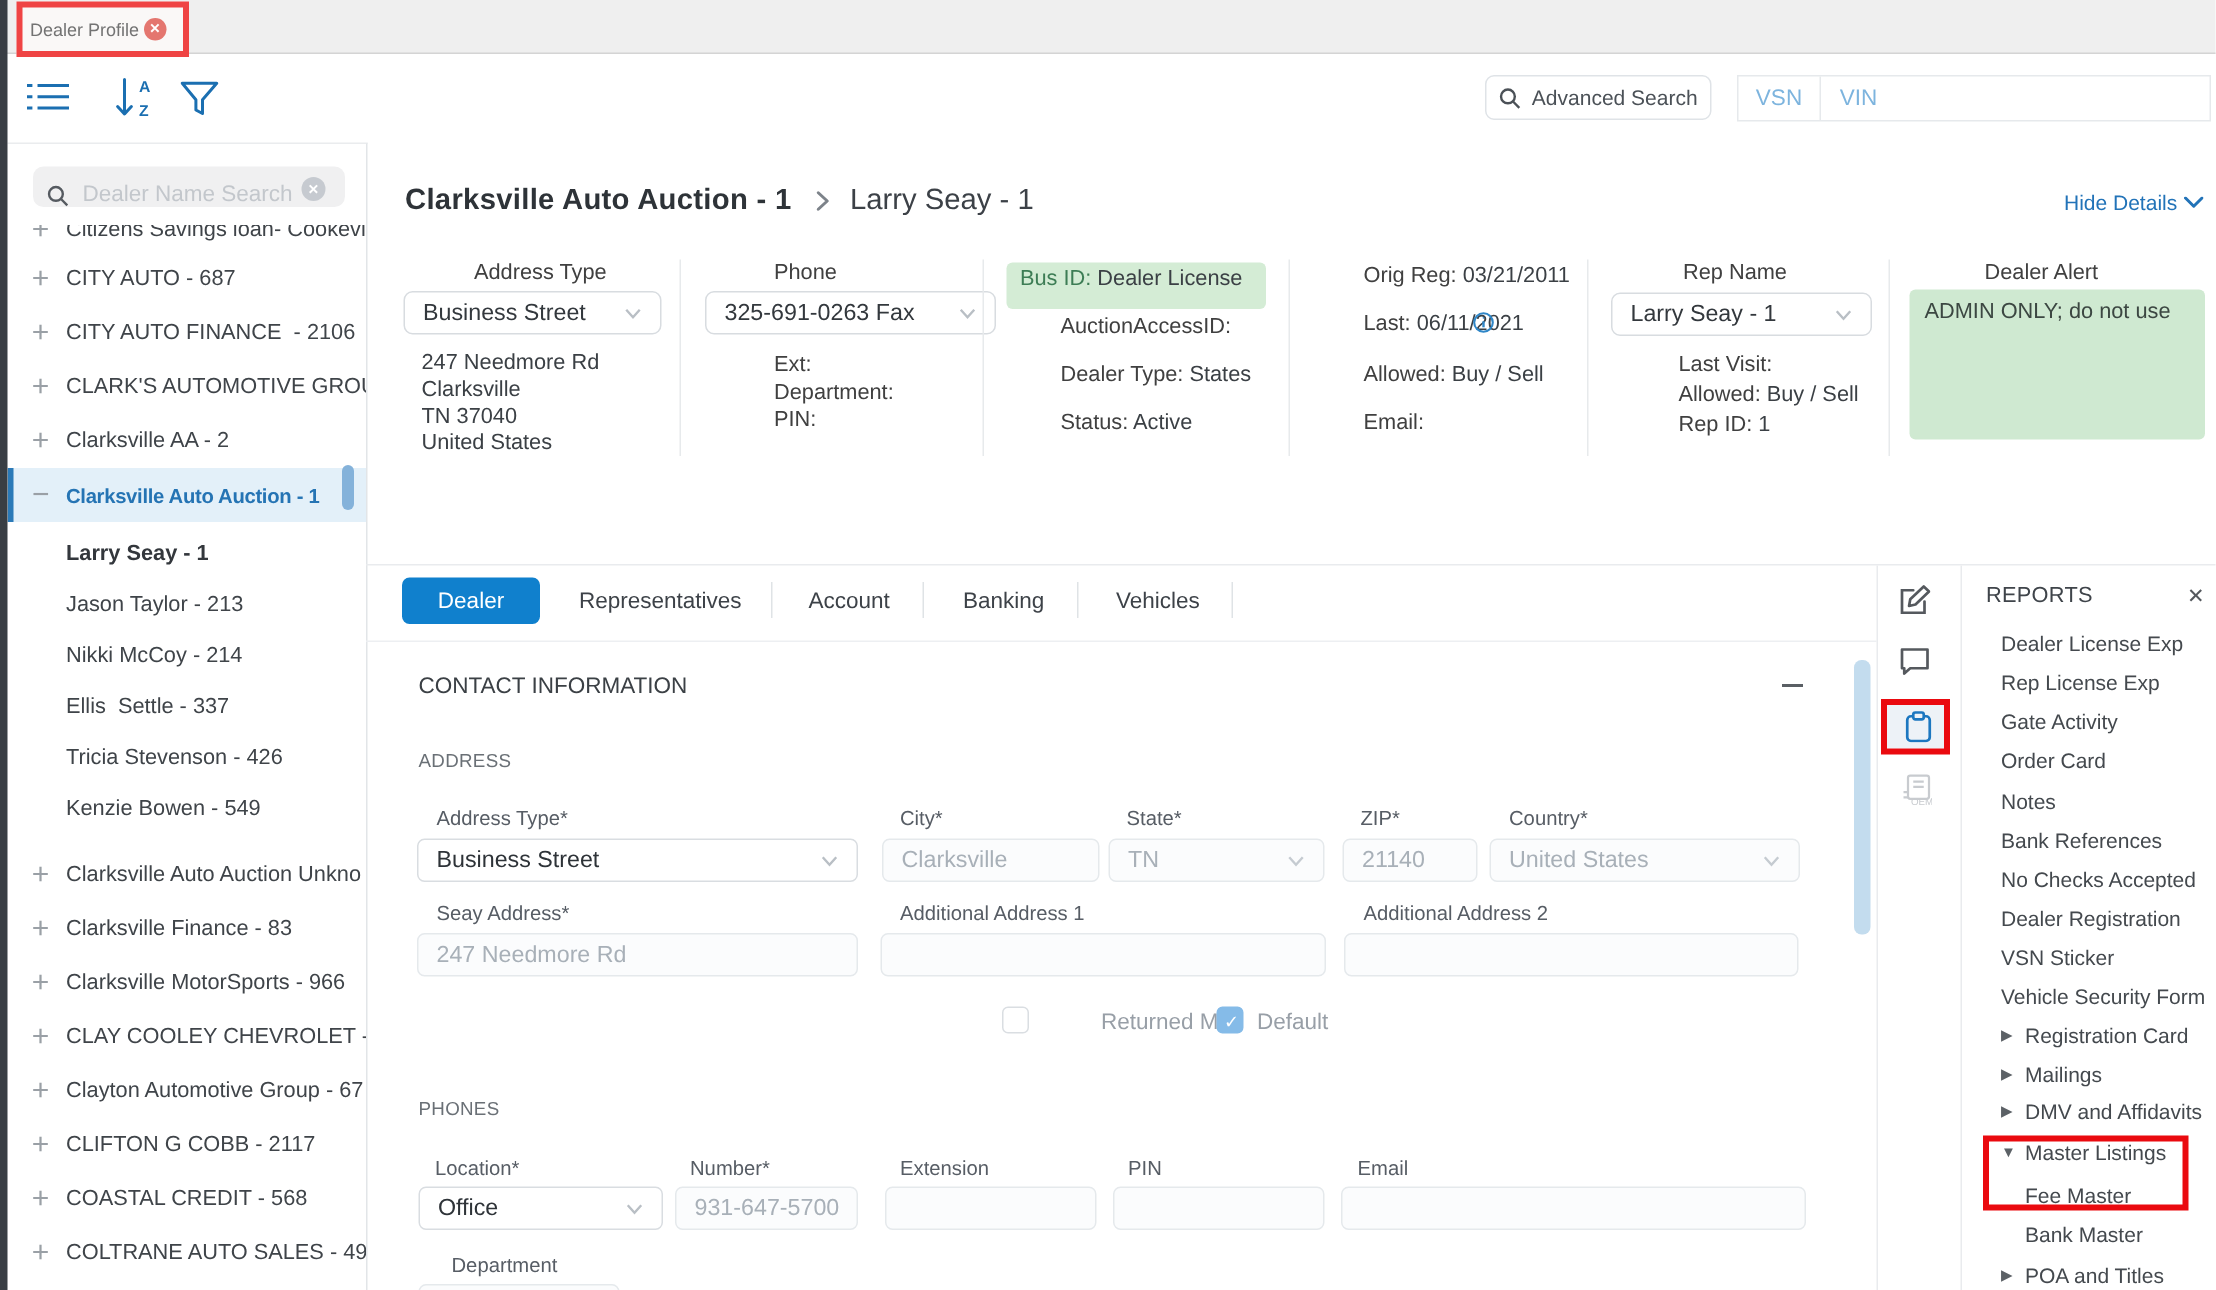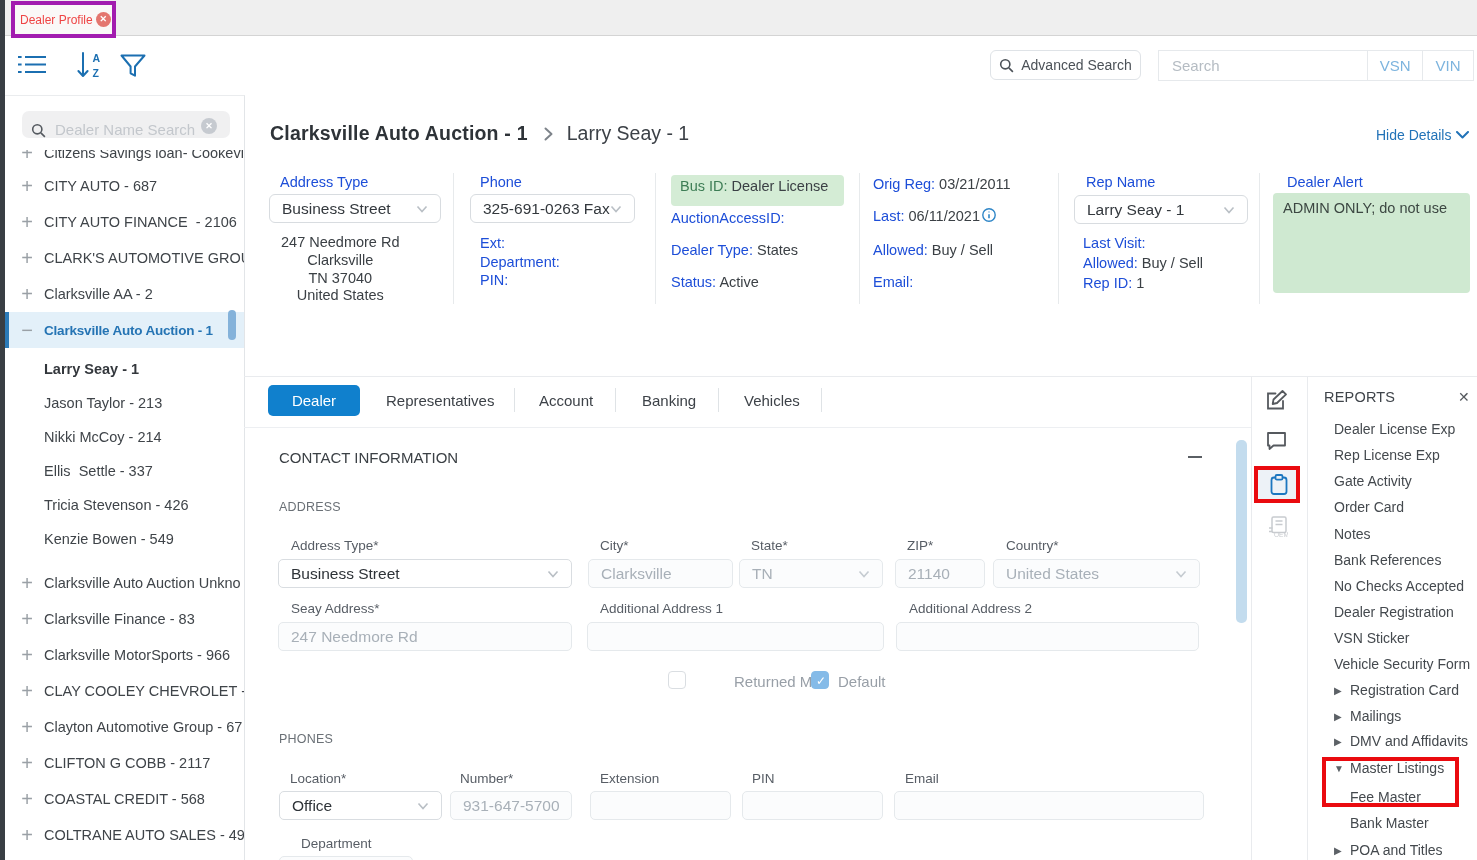--- a/index.html
+++ b/index.html
@@ -1,21 +1,21 @@
 <!DOCTYPE html>
 <html><head>
 <meta charset="utf-8">
 <style>
 * { margin:0; padding:0; box-sizing:border-box; }
 html,body { width:1477px; height:860px; overflow:hidden; font-family:"Liberation Sans", sans-serif; background:#fff; color:#42474d; }
 .abs { position:absolute; }
 
 .topstrip { position:absolute; left:0; top:0; width:1477px; height:36px; background:#efefef; border-bottom:1px solid #d4d4d4; }
 .leftedge { position:absolute; left:0; top:0; width:5px; height:860px; background:#393e44; z-index:50; }
-.tab-dp { position:absolute; left:11px; top:1px; width:105px; height:37px; background:#faf8f7; border:4px solid #a21caf; display:flex; align-items:center; padding-left:5px; font-size:12px; color:#ef4444; z-index:60; white-space:nowrap; }
+.tab-dp { position:absolute; left:11px; top:1px; width:115px; height:37px; background:#faf8f7; border:4px solid #ef4444; display:flex; align-items:center; padding-left:5px; font-size:12px; color:#737373; z-index:60; white-space:nowrap; }
 .tab-x { display:inline-block; width:15px; height:15px; border-radius:50%; background:#e4766f; margin-left:3px; position:relative; flex:none; }
 .tab-x:before { content:"\2715"; position:absolute; left:0; top:0; width:15px; height:15px; line-height:15px; text-align:center; color:#fff; font-size:9px; font-weight:bold; }
 
 .adv { position:absolute; left:990px; top:50px; width:151px; height:30px; border:1px solid #dfe3e7; border-radius:6px; font-size:14px; color:#4b5157; display:flex; align-items:center; justify-content:center; gap:7px; background:#fff; }
 .sbar { position:absolute; left:1158px; top:50px; width:316px; height:31px; border:1px solid #e6e9ec; display:flex; }
 .sbar .inp { width:210px; border-right:1px solid #e6e9ec; display:flex; align-items:center; color:#b5bcc3; font-size:15px; padding-left:13px; }
 .sbar .cell { width:55px; border-right:1px solid #e6e9ec; display:flex; align-items:center; justify-content:center; color:#7db4de; font-size:15px; }
 .sbar .cell:last-child { border-right:none; width:50px; }
 
 .sidebar { position:absolute; left:5px; top:95px; width:240px; height:765px; background:#fff; border-right:1px solid #e2e5e8; border-top:1px solid #eaecee; }
@@ -27,22 +27,22 @@
 .titem .plus { width:16px; margin-left:14px; margin-right:9px; color:#9aa0a6; font-size:20px; font-weight:400; text-align:center; flex:none; }
 .titem.sel { background:#e3f0f9; border-left:4px solid #2b7ab8; color:#2574b4; font-weight:bold; font-size:13.5px; letter-spacing:-0.2px; }
 .titem.sel .plus { margin-left:10px; font-weight:normal; }
 .subitem { position:absolute; left:39px; height:34px; display:flex; align-items:center; font-size:14.5px; color:#3f4449; white-space:nowrap; }
 .sbthumb { position:absolute; right:8px; top:214px; width:8px; height:30px; background:#84b2da; border-radius:4px; }
 
 .bc { position:absolute; left:270px; top:122px; height:22px; display:flex; align-items:center; font-size:19.5px; color:#2e3338; white-space:nowrap; }
 .bc b { font-weight:bold; letter-spacing:0.2px; }
 .hide { position:absolute; left:1376px; top:127px; font-size:14px; color:#2273b8; display:flex; align-items:center; gap:5px; }
 
-.lbl { color:#1d4ed8; }
-.dk { color:#3b4045;text-align:center; }
+.lbl { color:#404040;margin-left:36px; }
+.dk { color:#3b4045; }
 .dtxt { position:absolute; font-size:14.5px; white-space:nowrap; }
 .ddl { position:absolute; border:1px solid #d8dce0; border-radius:6px; height:29px; display:flex; align-items:center; justify-content:space-between; padding:0 12px; color:#33383d; font-size:15.5px; background:#fff; white-space:nowrap; }
 .vline { position:absolute; top:173px; width:1px; height:131px; background:#e7eaec; }
 .chv { width:12px; height:12px; flex:none; }
 .greenchip { position:absolute; left:671px; top:175px; width:173px; height:31px; background:#d4ecd5; border-radius:4px; font-size:14.5px; padding:3px 0 0 9px; white-space:nowrap; }
 .alertbox { position:absolute; left:1273px; top:193px; width:197px; height:100px; background:#cfe9d1; border-radius:4px; font-size:14.5px; color:#3c4742; padding:7px 10px; }
 
 .tabstrip { position:absolute; left:244px; top:376px; width:1233px; height:1px; background:#e9ebee; }
 .tabbot { position:absolute; left:244px; top:427px; width:1007px; height:1px; background:#edeff2; }
 .tab-blue { position:absolute; left:268px; top:385px; width:92px; height:31px; background:#1080cd; border-radius:5px; color:#fff; font-size:15px; display:flex; align-items:center; justify-content:center; }
@@ -87,21 +87,20 @@
   </svg>
 <svg class="abs" style="left:120px; top:54px" width="26" height="23" viewBox="0 0 26 23" fill="none" stroke="#1b6fb1" stroke-width="2">
     <path d="M1.5 1.5h23L15 12.5v9.2l-4.4-2.4v-6.8z" stroke-linejoin="round"></path>
   </svg>
 
 <div class="adv"><svg width="15" height="15" viewBox="0 0 16 16" fill="none" stroke="#4b5157" stroke-width="1.7">
       <circle cx="6.7" cy="6.7" r="4.9"></circle>
       <path d="M10.5 10.5L14.8 14.8"></path>
     </svg>Advanced Search</div>
 <div class="sbar">
-    <div class="inp">Search</div>
     <div class="cell">VSN</div>
     <div class="cell">VIN</div>
   </div>
 
 <div class="sidebar">
   <div class="snsearch">
       <svg width="15" height="15" viewBox="0 0 16 16" fill="none" stroke="#555a60" stroke-width="1.7" style="margin-left:9px">
         <circle cx="6.7" cy="6.7" r="4.9"></circle>
         <path d="M10.5 10.5L14.8 14.8"></path>
       </svg>
@@ -145,21 +144,21 @@
     </svg></div>
 
 <div class="dtxt lbl" style="left:280px; top:174px;">Address Type</div>
 <div class="ddl" style="left:269px; top:194px; width:172px;">Business Street<svg class="chv" viewBox="0 0 12 12" fill="none" stroke="#b9bfc5" stroke-width="1.6">
       <path d="M1.5 3.5L6 8.5l4.5-5"></path>
     </svg></div>
 <div class="dtxt dk" style="left:281px; top:234px; line-height:17.8px;">247 Needmore Rd<br>Clarksville<br>TN 37040<br>United States</div>
 <div class="vline" style="left:453px"></div>
 
 <div class="dtxt lbl" style="left:480px; top:174px;">Phone</div>
-<div class="ddl" style="left:470px; top:194px; width:165px;">325-691-0263 Fax<svg class="chv" viewBox="0 0 12 12" fill="none" stroke="#b9bfc5" stroke-width="1.6">
+<div class="ddl" style="left:470px; top:194px; width:194px;">325-691-0263 Fax<svg class="chv" viewBox="0 0 12 12" fill="none" stroke="#b9bfc5" stroke-width="1.6">
       <path d="M1.5 3.5L6 8.5l4.5-5"></path>
     </svg></div>
 <div class="dtxt lbl" style="left:480px; top:235px;">Ext:</div>
 <div class="dtxt lbl" style="left:480px; top:254px;">Department:</div>
 <div class="dtxt lbl" style="left:480px; top:272px;">PIN:</div>
 <div class="vline" style="left:655px"></div>
 
 <div class="greenchip"><span style="color:#3d7d55">Bus ID:</span>&nbsp;<span class="dk">Dealer License</span></div>
 <div class="dtxt lbl" style="left:671px; top:210px;">AuctionAccessID:</div>
 <div class="dtxt" style="left:671px; top:242px;"><span class="lbl">Dealer Type:</span> <span class="dk">States</span></div>

